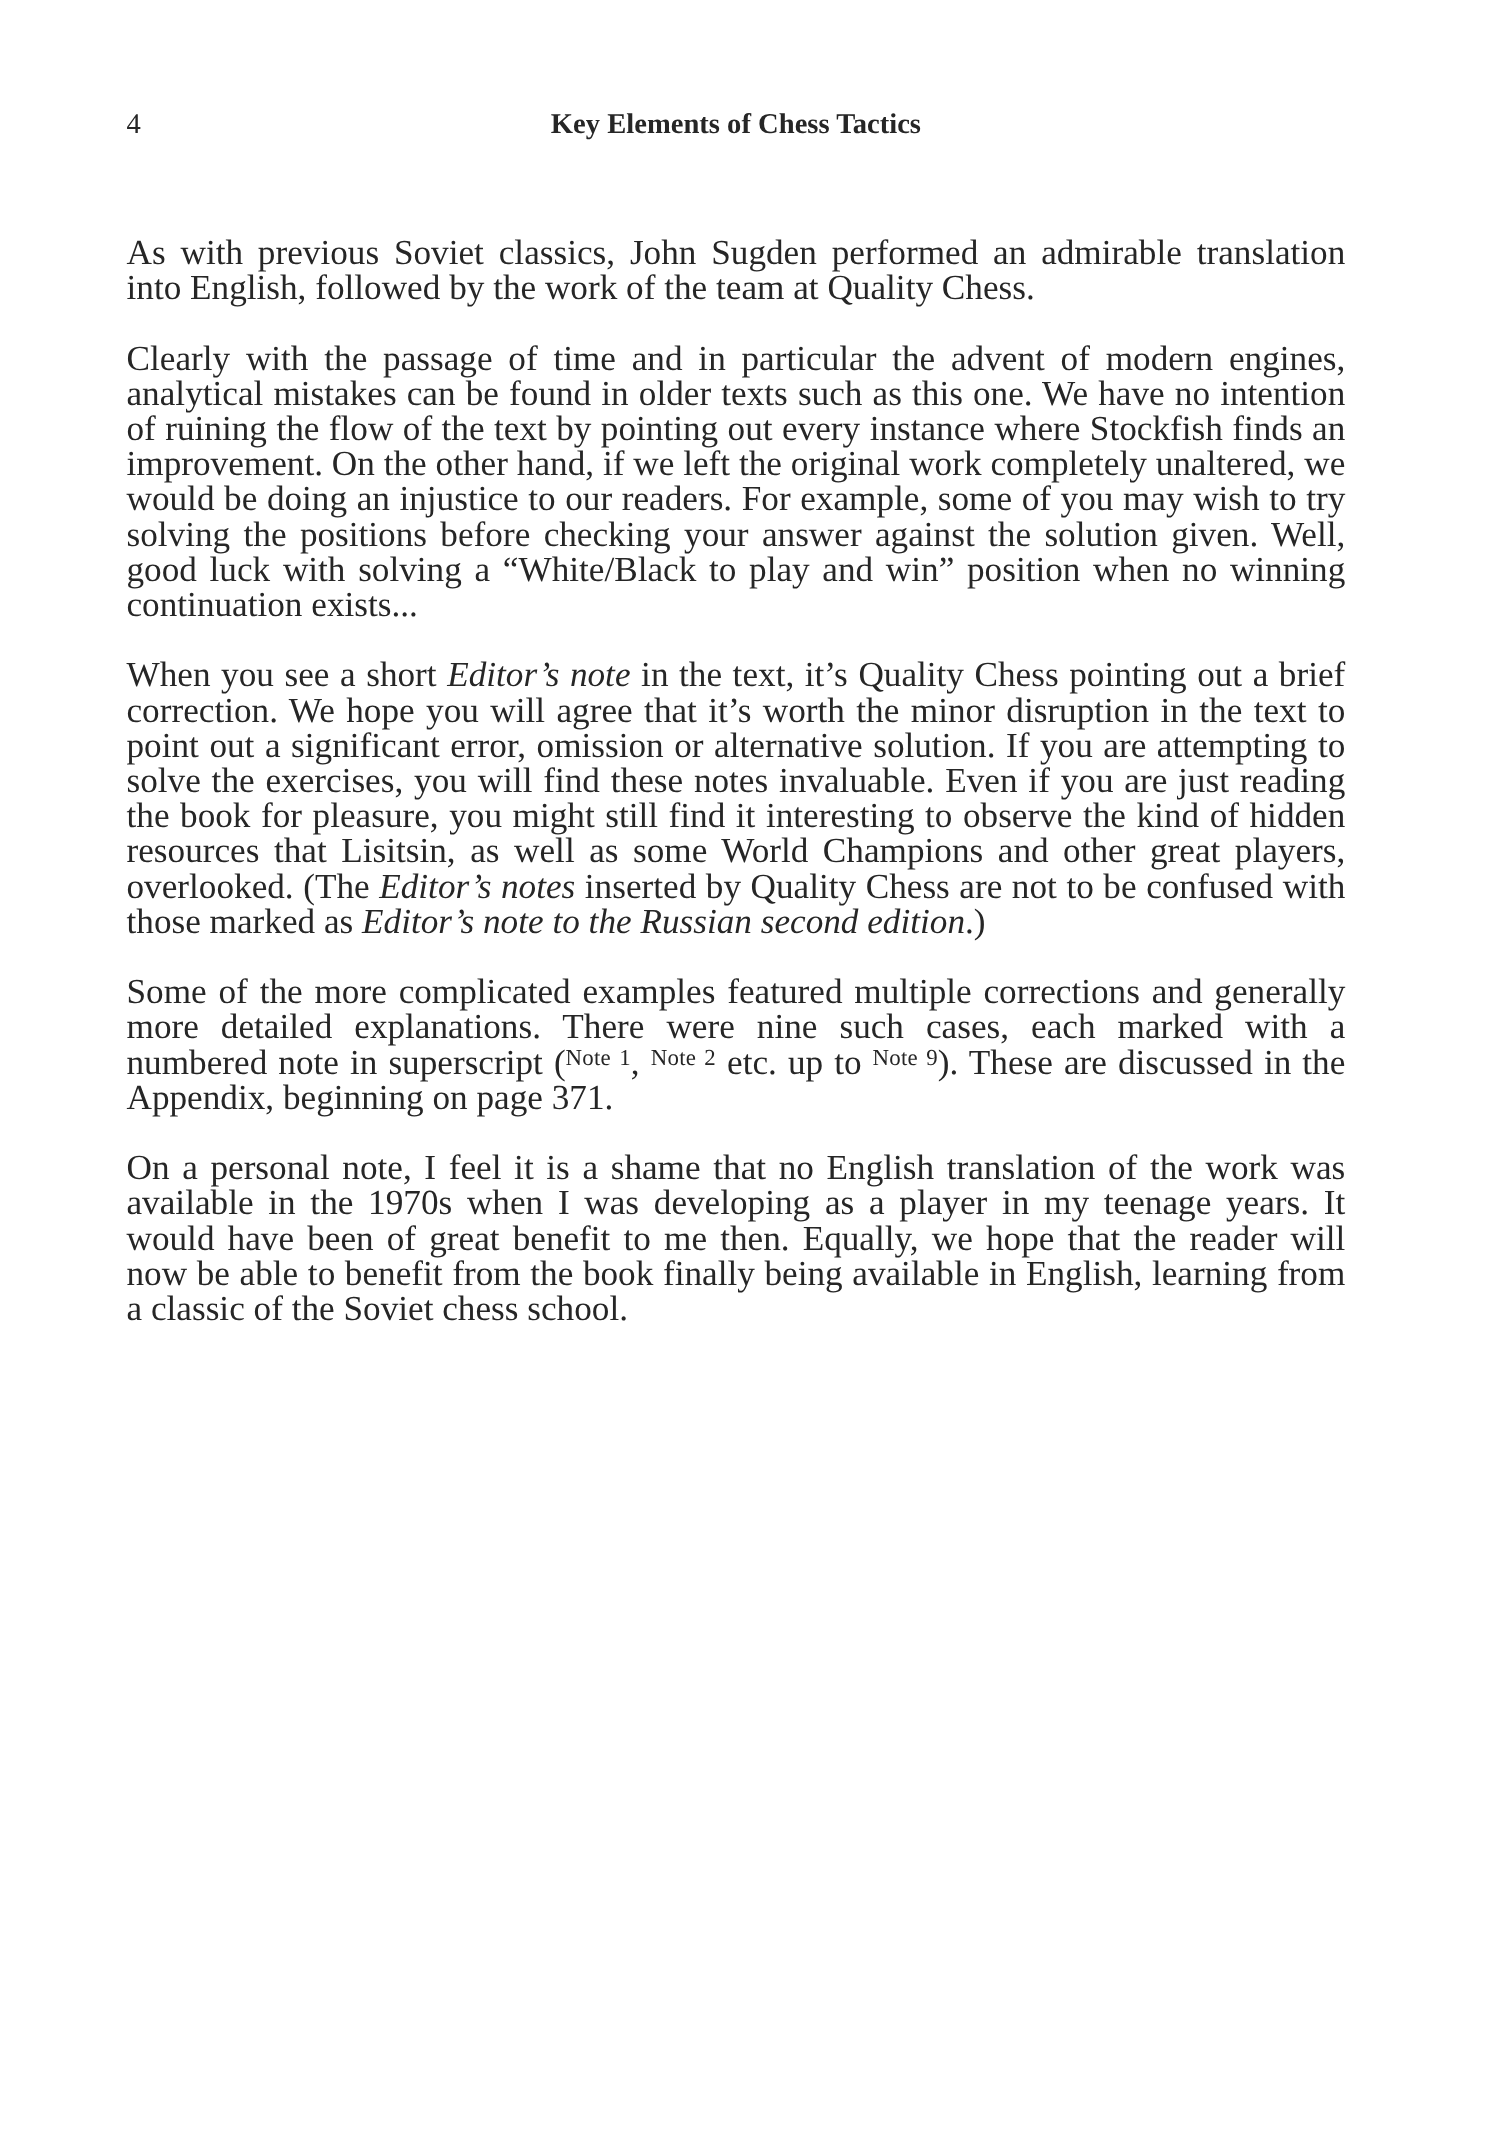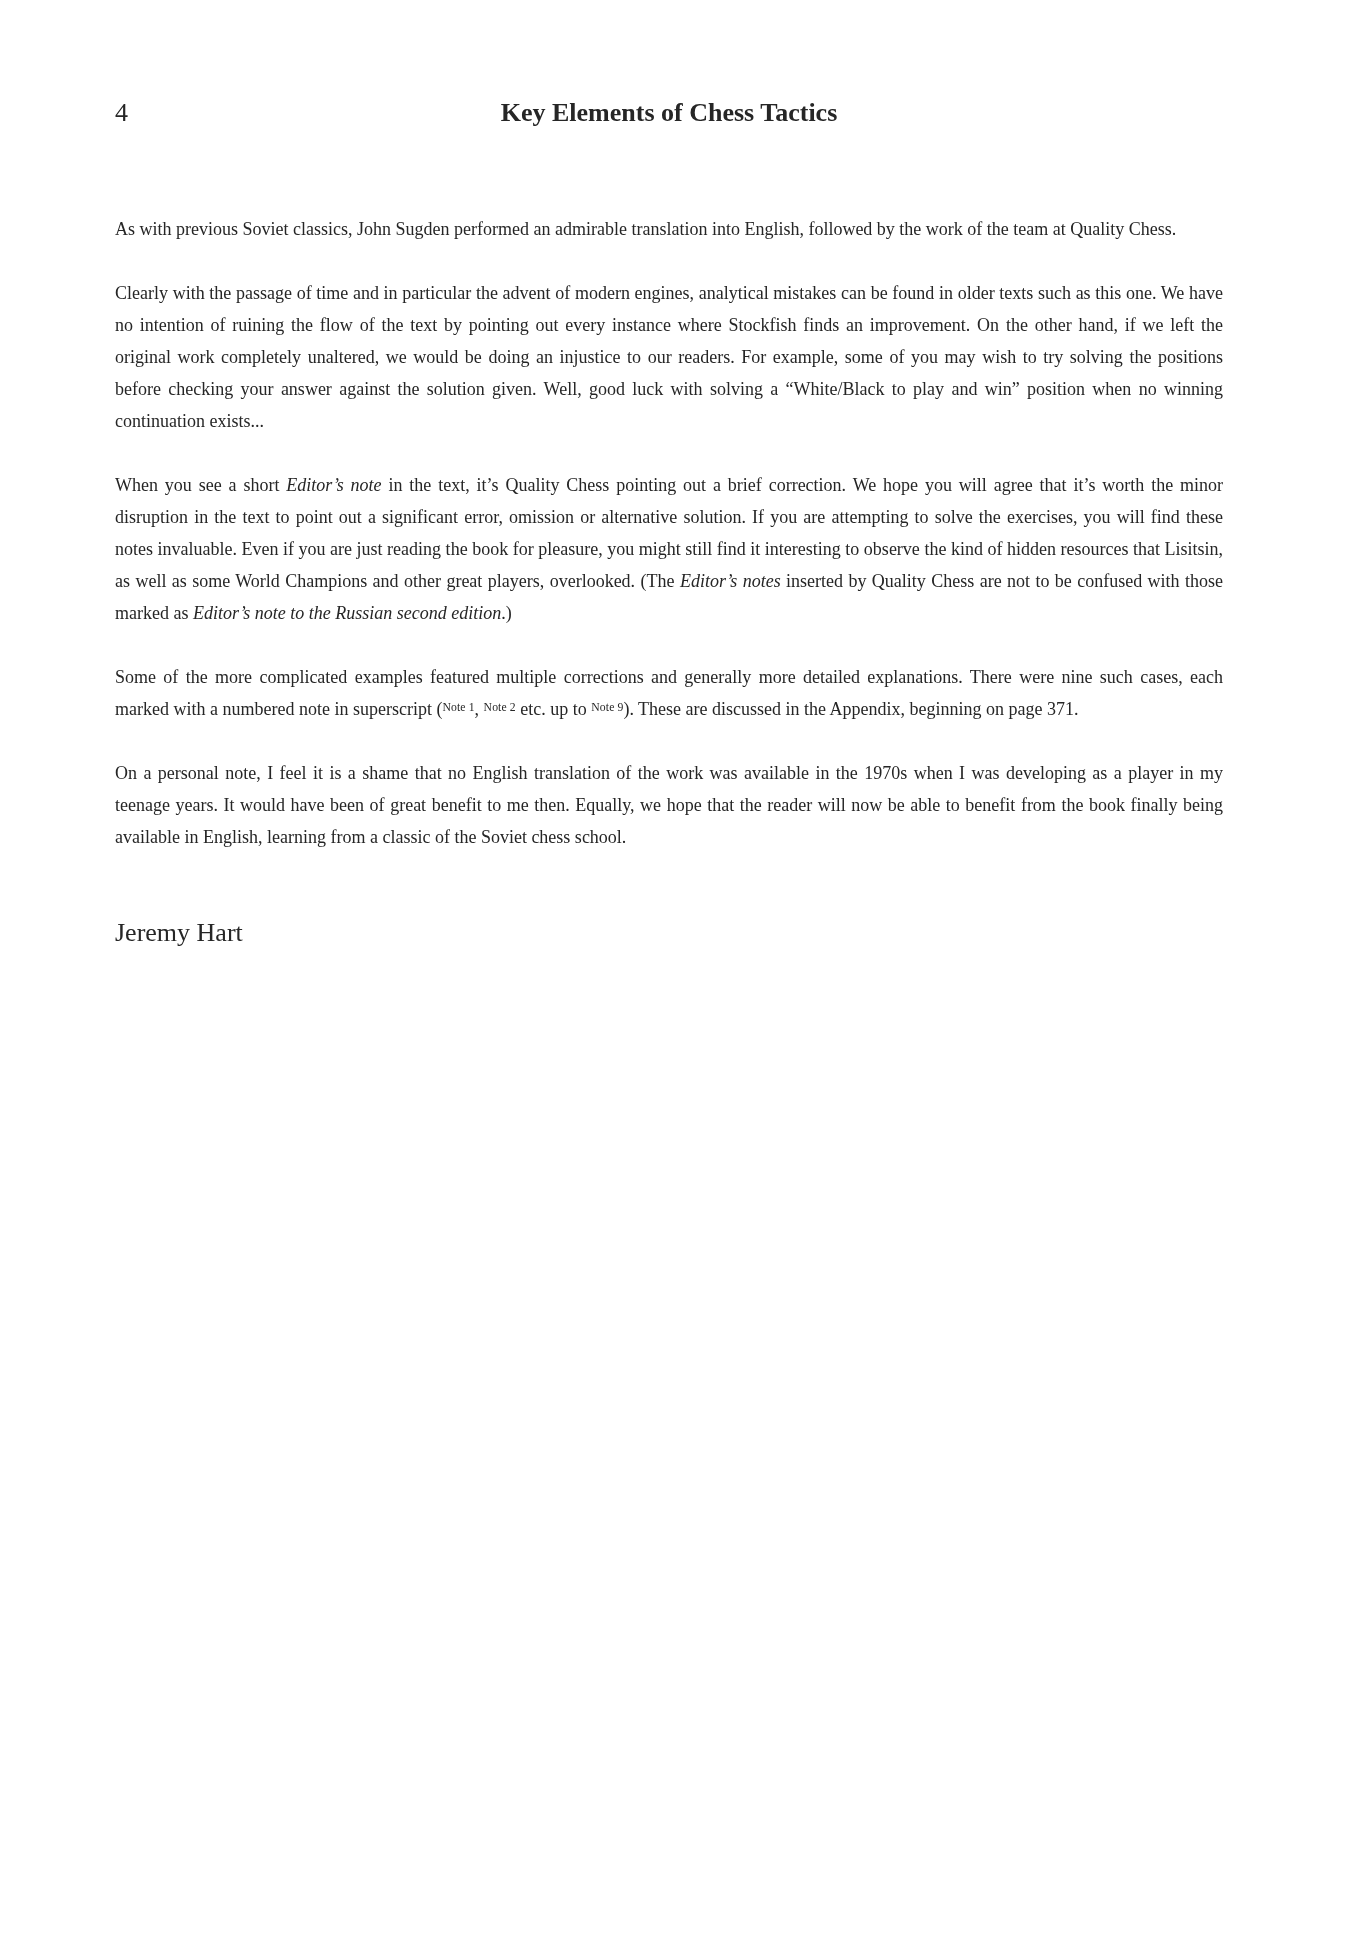--- a/index.html
+++ b/index.html
@@ -32,21 +32,21 @@
     position: absolute;
     left: 0;
     top: 0;
   }
   .running-title {
     text-align: center;
     font-weight: bold;
   }
   .body-text {
     margin-top: 84px;
-    font-size: 18px;
+    font-size: 32px;
     line-height: 32px;
     text-align: justify;
   }
   .para {
     margin: 0 0 32px 0;
   }
   .para em {
   }
   .para sup {
     font-size: 0.65em;
@@ -75,17 +75,16 @@
     <div class="body-text">
 
     <p class="para">As with previous Soviet classics, John Sugden performed an admirable translation into English, followed by the work of the team at Quality Chess.</p>
         <p class="para">Clearly with the passage of time and in particular the advent of modern engines, analytical mistakes can be found in older texts such as this one. We have no intention of ruining the flow of the text by pointing out every instance where Stockfish finds an improvement. On the other hand, if we left the original work completely unaltered, we would be doing an injustice to our readers. For example, some of you may wish to try solving the positions before checking your answer against the solution given. Well, good luck with solving a “White/Black to play and win” position when no winning continuation exists...</p>
         <p class="para">When you see a short <em>Editor’s note</em> in the text, it’s Quality Chess pointing out a brief correction. We hope you will agree that it’s worth the minor disruption in the text to point out a significant error, omission or alternative solution. If you are attempting to solve the exercises, you will find these notes invaluable. Even if you are just reading the book for pleasure, you might still find it interesting to observe the kind of hidden resources that Lisitsin, as well as some World Champions and other great players, overlooked. (The <em>Editor’s notes</em> inserted by Quality Chess are not to be confused with those marked as <em>Editor’s note to the Russian second edition</em>.)</p>
         <p class="para">Some of the more complicated examples featured multiple corrections and generally more detailed explanations. There were nine such cases, each marked with a numbered note in superscript (<sup>Note 1</sup>, <sup>Note 2</sup> etc. up to <sup>Note 9</sup>). These are discussed in the Appendix, beginning on page 371.</p>
         <p class="para">On a personal note, I feel it is a shame that no English translation of the work was available in the 1970s when I was developing as a player in my teenage years. It would have been of great benefit to me then. Equally, we hope that the reader will now be able to benefit from the book finally being available in English, learning from a classic of the Soviet chess school.</p>
       </div>
 
     <div class="signature">
-      <div>Jeremy Hart</div>
     </div>
 
   </div>
 </div>
 
 </body></html>

